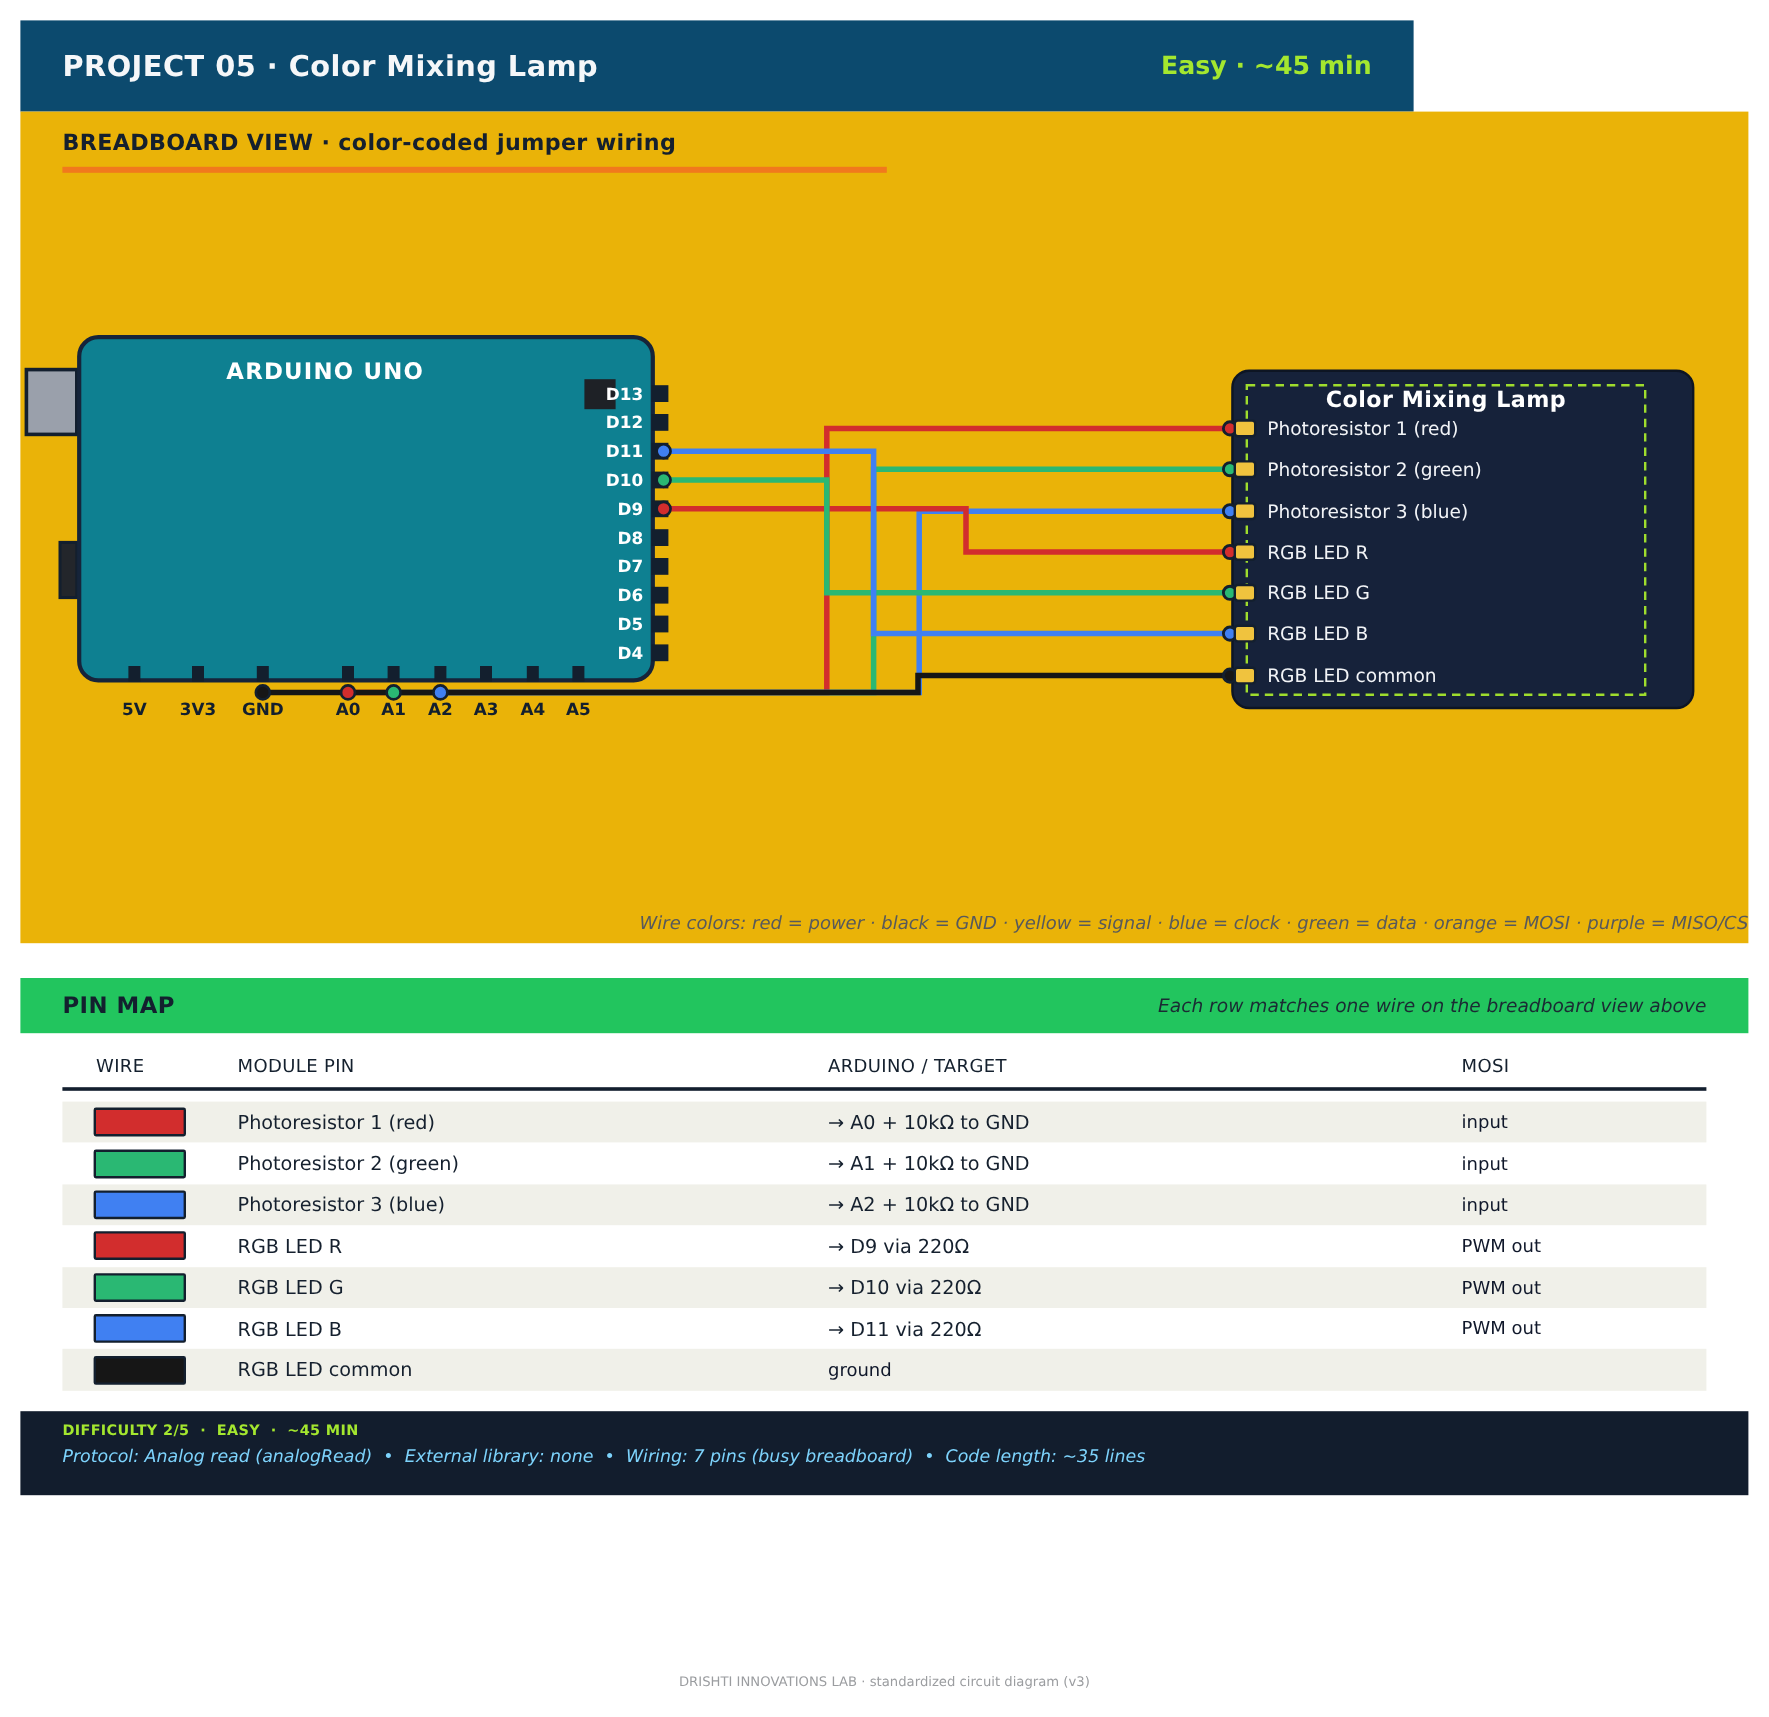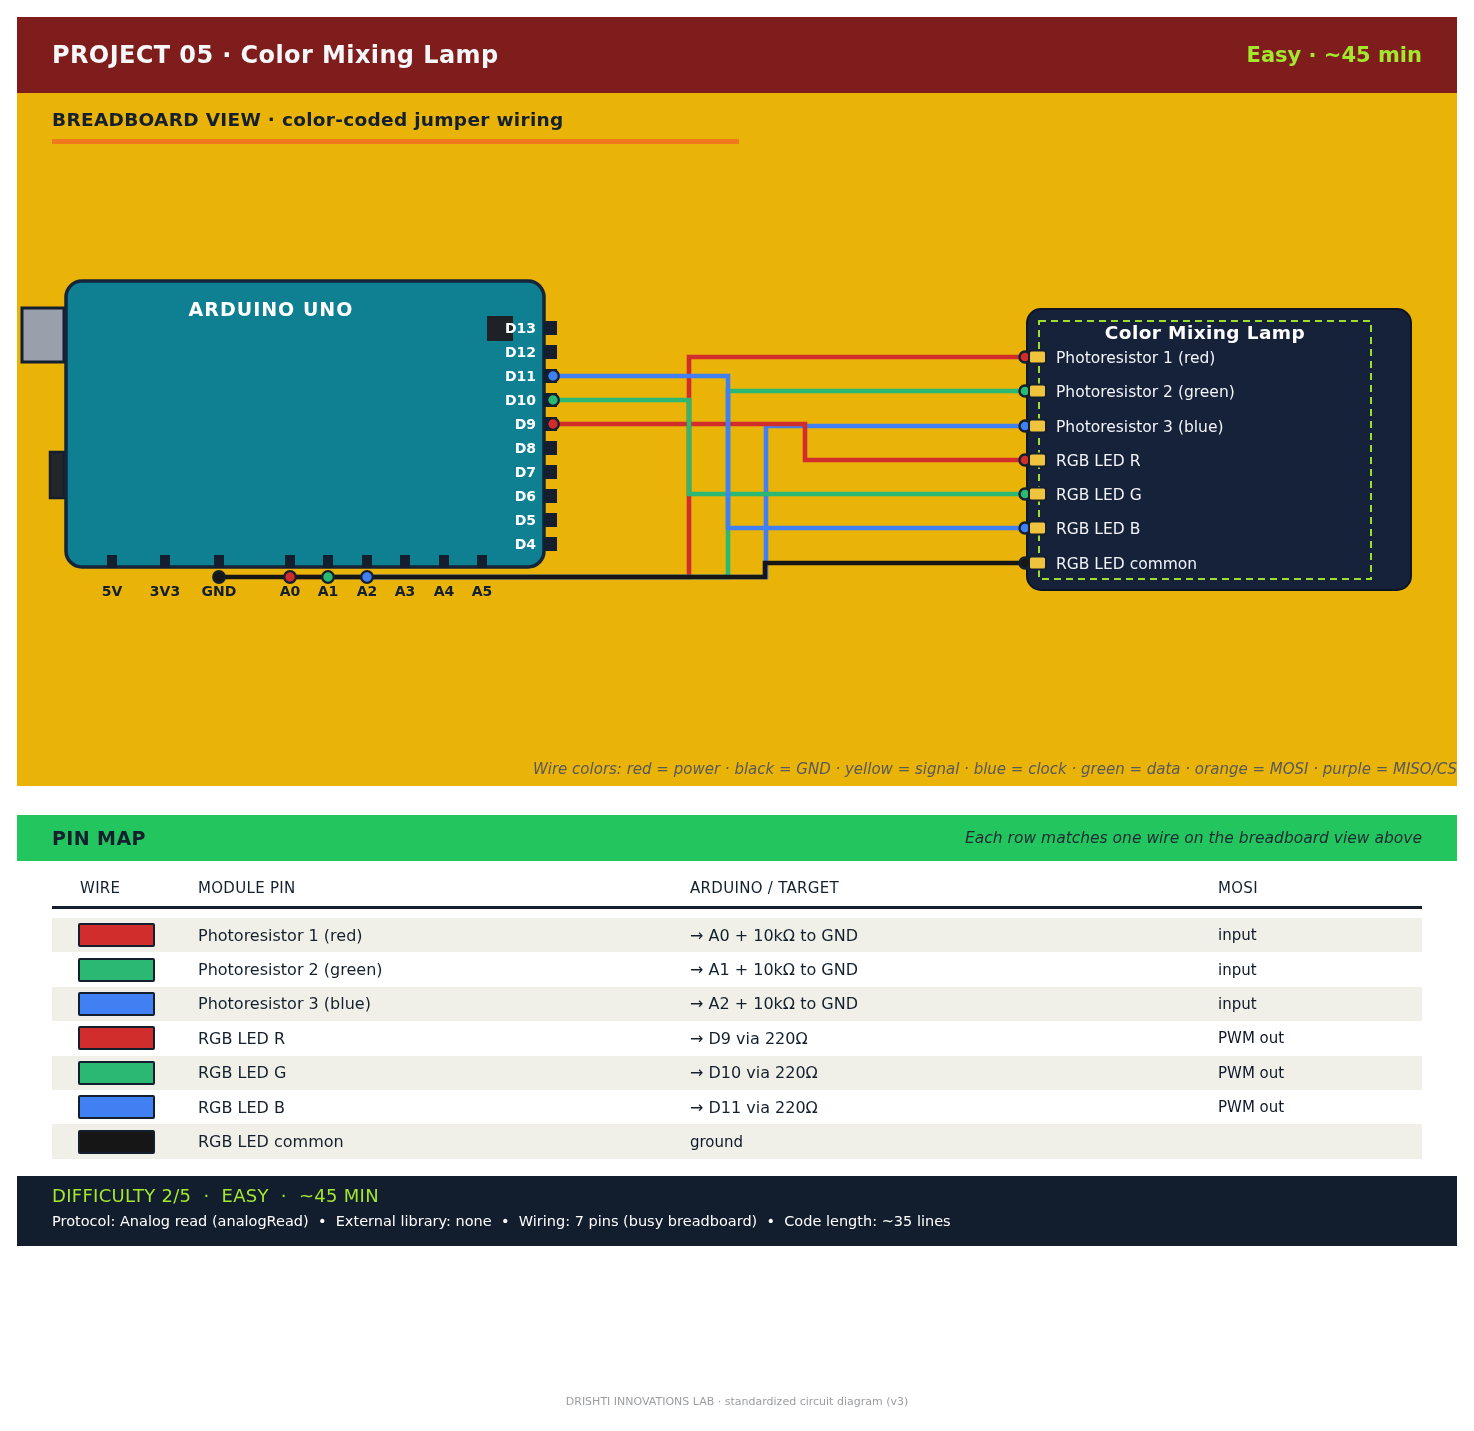--- a/index.html
+++ b/index.html
@@ -1,20 +1,20 @@
 <!DOCTYPE html>
 <html><head>
 <meta charset="utf-8">
 <style>
   html,body{margin:0;padding:0;background:#ffffff;}
   .page{position:relative;width:1474px;height:1431px;background:#ffffff;overflow:hidden;
         font-family:"DejaVu Sans","Liberation Sans",sans-serif;}
 
   
-  .header-bar{position:absolute;left:17px;top:17px;width:1440px;height:76px;background:#7f1d1d;
+  .header-bar{position:absolute;left:17px;top:17px;width:1161px;height:76px;background:#0c4a6e;
               display:flex;align-items:center;justify-content:space-between;box-sizing:border-box;padding:0 35px;}
   .header-title{color:#f5f7f9;font-size:24px;font-weight:bold;letter-spacing:.4px;}
   .header-badge{color:#a4e72f;font-size:21px;font-weight:bold;}
 
   
   .panel{position:absolute;left:17px;top:93px;width:1440px;height:693px;background:#eab308;}
   .section-title{position:absolute;left:35px;top:16px;color:#15202e;font-size:18.5px;font-weight:bold;letter-spacing:.3px;}
   .orange-rule{position:absolute;left:35px;top:46px;width:687px;height:4.5px;background:#f1791d;}
   .legend{position:absolute;left:0;top:667px;width:100%;text-align:right;font-style:italic;
           font-size:15px;color:#57595c;}
@@ -34,22 +34,22 @@
   .tbl-divider{height:3px;background:#131f2e;margin-top:0;}
   .tbl-rows{margin-top:9px;}
   .tbl-row{display:grid;grid-template-columns:146px 492px 528px 204px;height:34.4px;align-items:center;}
   .tbl-row:nth-child(odd){background:#f0f0e9;}
   .swatch{width:73px;height:20px;margin-left:26px;border:2px solid #131f2e;border-radius:2px;}
   .cell-pin,.cell-target{color:#15202e;font-size:16px;}
   .cell-role{color:#0f172a;font-size:15px;}
 
   
   .footer-bar{position:absolute;left:17px;top:1176px;width:1440px;height:70px;background:#121d2d;box-sizing:border-box;padding:9px 35px;}
-  .footer-difficulty{color:#a4e72f;font-size:18px;font-weight:normal;white-space:pre;letter-spacing:.3px;}
-  .footer-details{margin-top:7px;color:#ffffff;font-size:14.5px;white-space:pre;}
+  .footer-difficulty{color:#a4e72f;font-size:12px;font-weight:bold;white-space:pre;letter-spacing:.3px;}
+  .footer-details{margin-top:7px;color:#7dd3fc;font-size:14.5px;white-space:pre;font-style:italic;}
 
   .page-footer{position:absolute;left:0;top:1395px;width:100%;text-align:center;color:#9b9da0;font-size:11px;}
 </style>
 </head>
 <body>
 
 <div class="page">
 
   <div class="header-bar">
     <div class="header-title">PROJECT 05 · Color Mixing Lamp</div>

